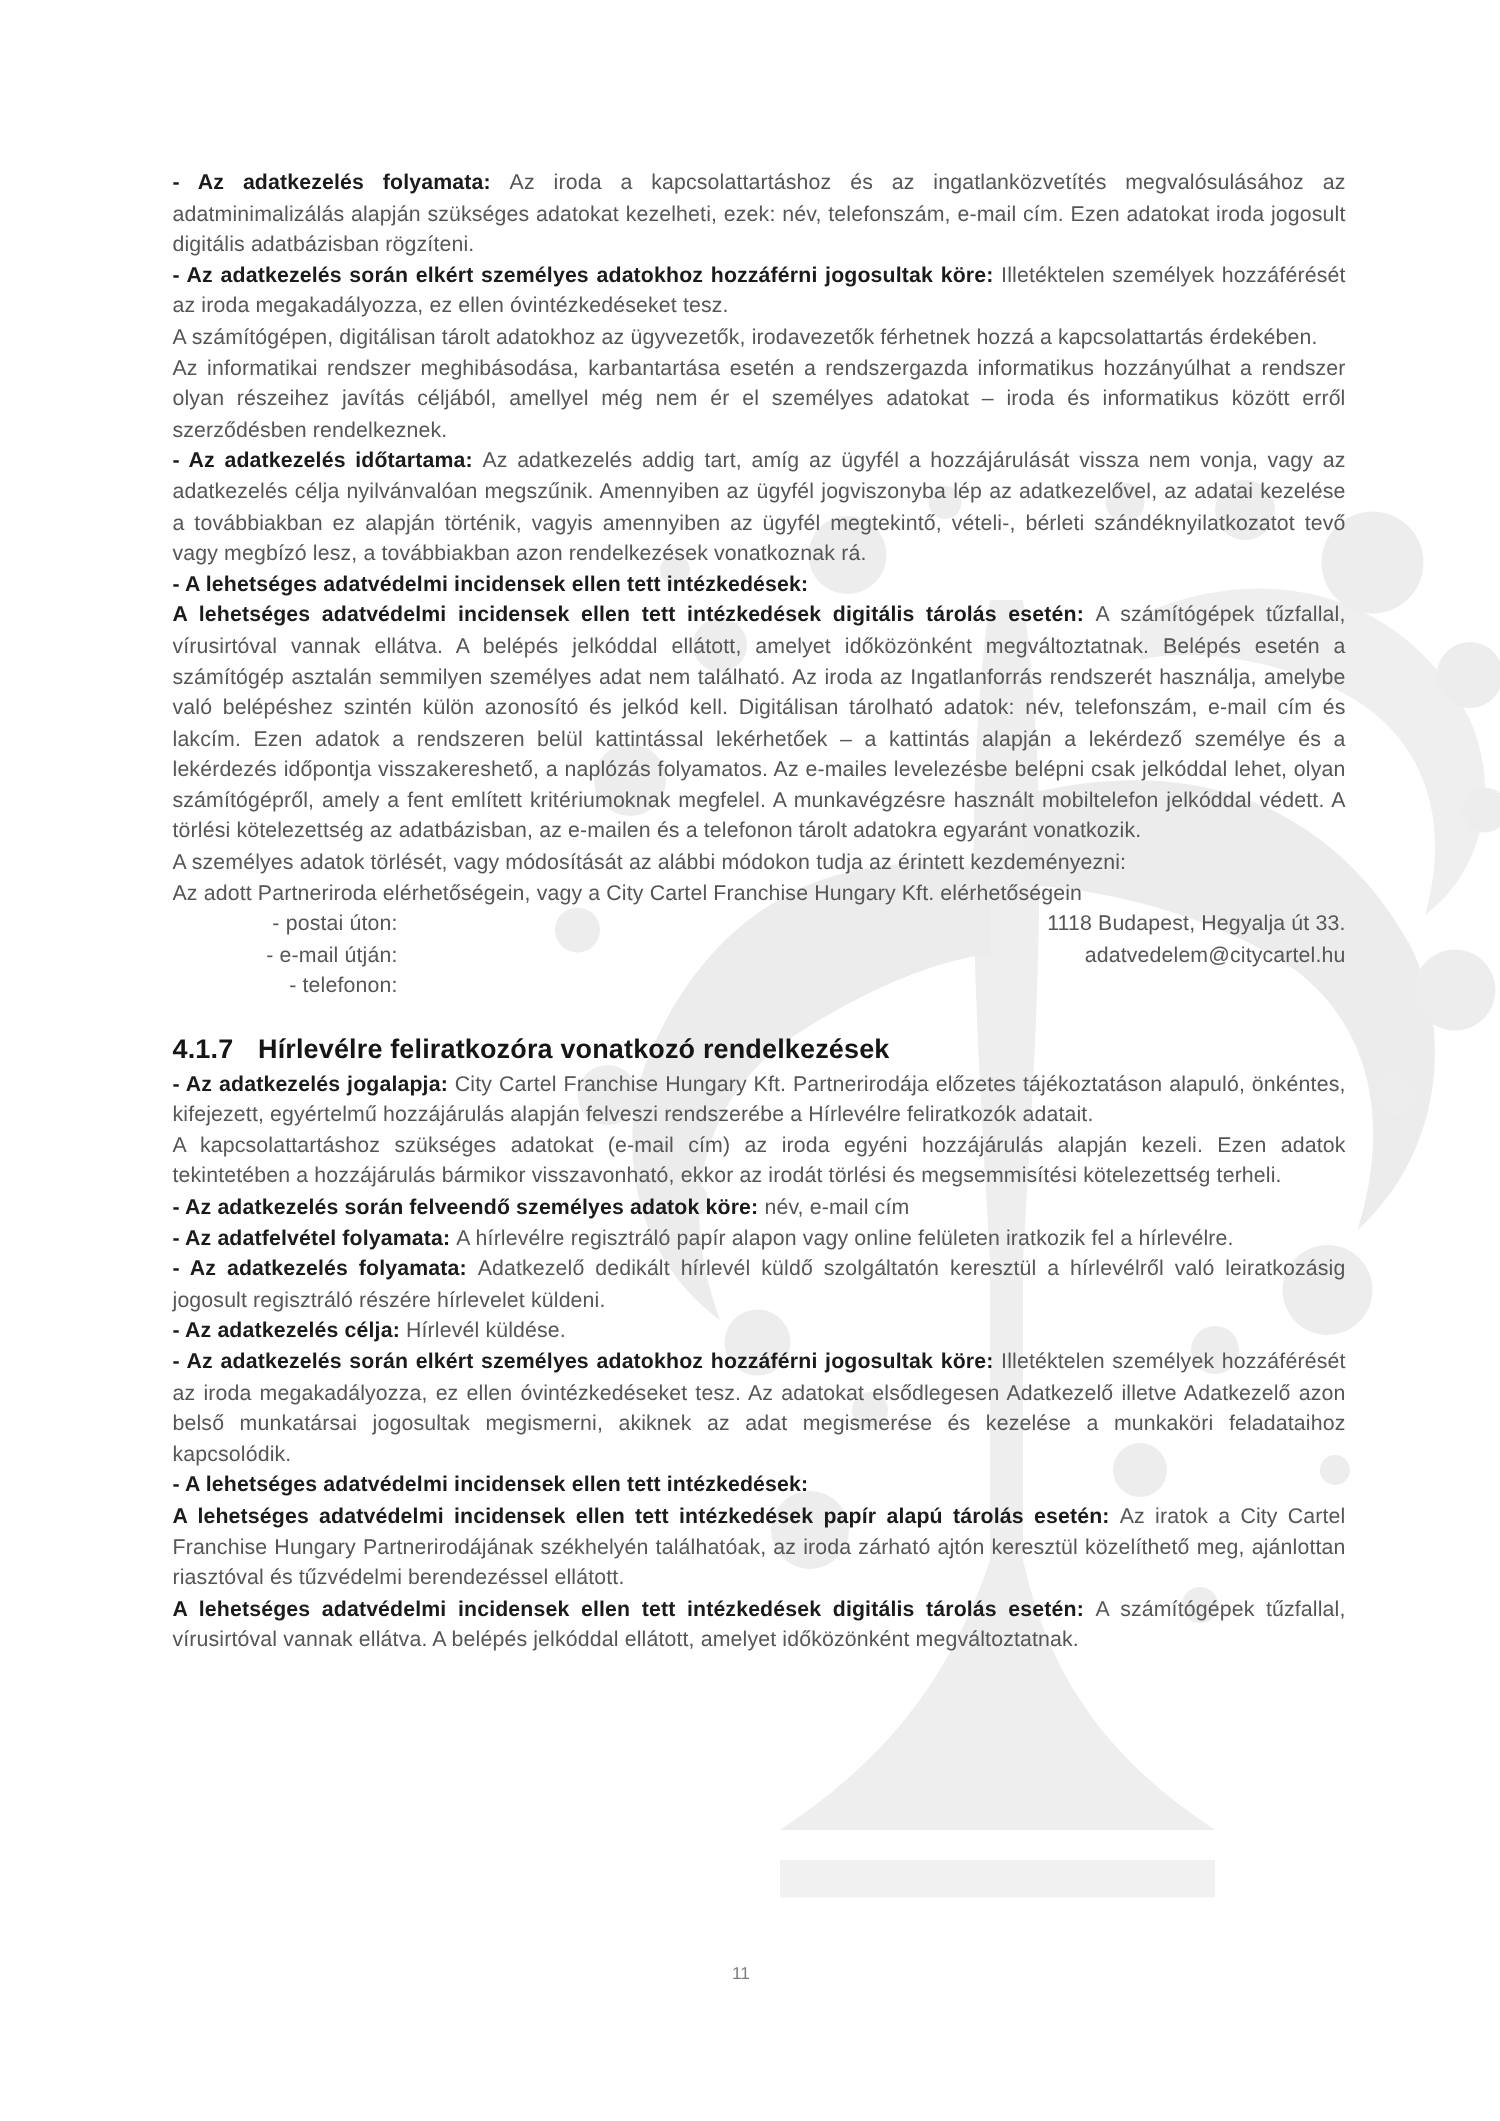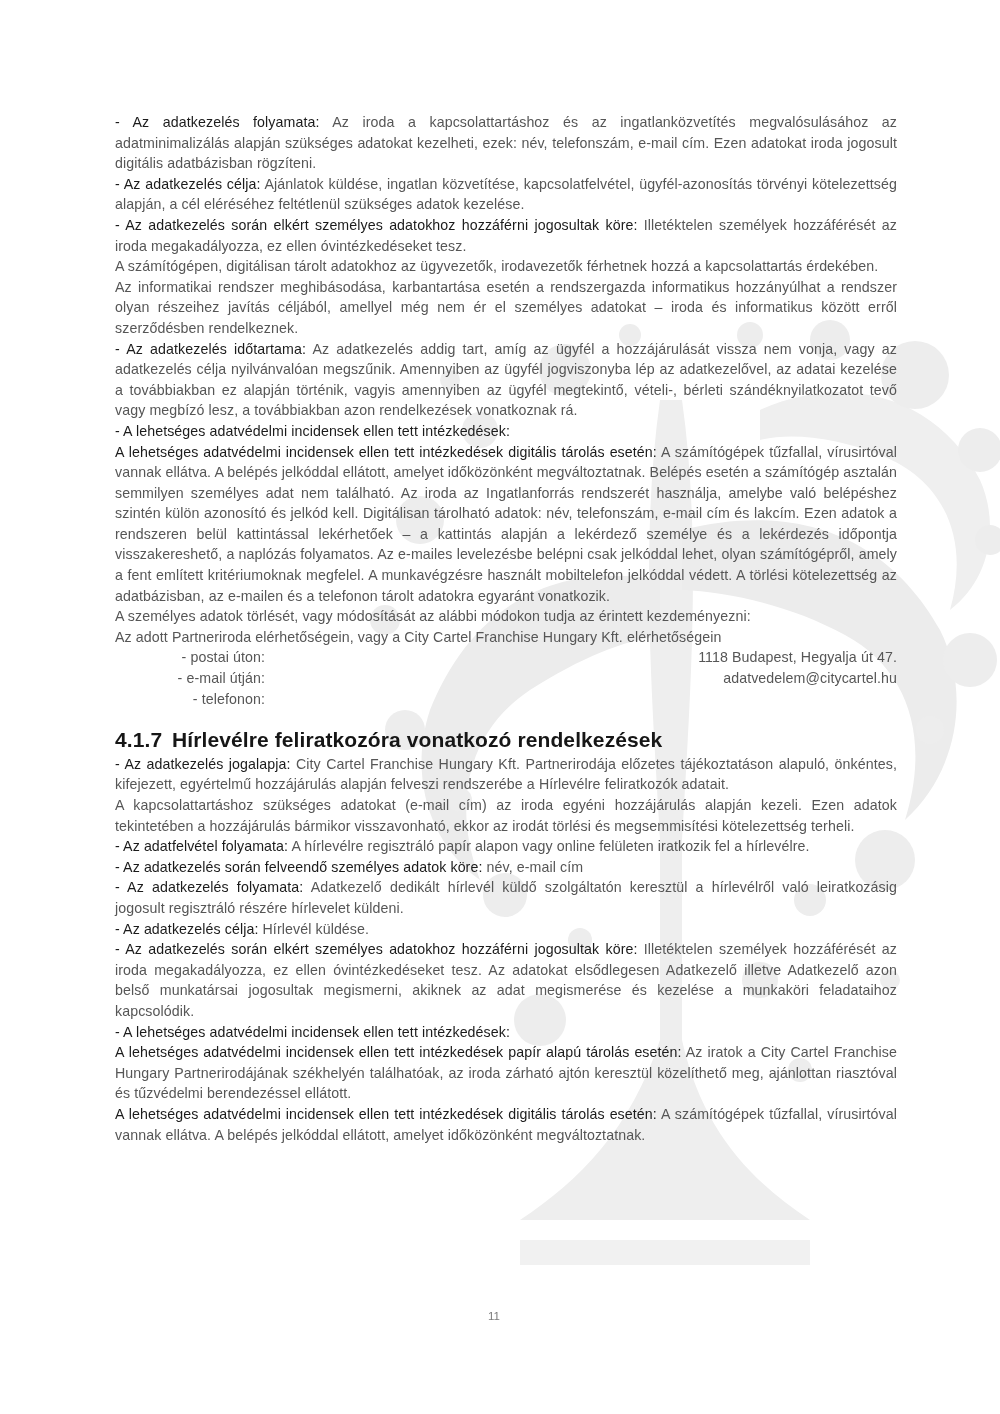--- a/index.html
+++ b/index.html
@@ -33,39 +33,39 @@
     font-size: 14.2px;
     line-height: 20.6px;
     color: #565656;
     letter-spacing: 0.1px;
   }
   .para {
     text-align: justify;
   }
   .para strong {
     color: #1b1b1b;
-    font-weight: normal;
+    font-weight: bold;
     margin-top: 48px;
   }
   .contact-row {
     display: flex;
     text-align: right;
   }
   .contact-label {
     width: 150px;
     flex: 0 0 150px;
   }
   .contact-value {
     flex: 1;
   }
   .section-heading {
     margin-top: 21px;
     margin-bottom: 3px;
     color: #161616;
-    font-size: 21px;
+    font-size: 18px;
     font-weight: bold;
     text-align: left;
   }
   .section-heading .num {
     display: inline-block;
     width: 57px;
   }
   .page-number {
     position: absolute;
     left: 0;
@@ -122,23 +122,20 @@
   </svg>
 
   <div class="content">
 
     <div>
 
     <p class="para">
         <strong>- Az adatkezelés folyamata: </strong><span>Az iroda a kapcsolattartáshoz és az ingatlanközvetítés megvalósulásához az adatminimalizálás alapján szükséges adatokat kezelheti, ezek: név, telefonszám, e-mail cím. Ezen adatokat iroda jogosult digitális adatbázisban rögzíteni.</span>
       </p>
         <p class="para">
-        <strong>- Az adatkezelés célja: </strong><span>Ajánlatok küldése, ingatlan közvetítése, kapcsolatfelvétel, ügyfél-azonosítás törvényi kötelezettség alapján, a cél eléréséhez feltétlenül szükséges adatok kezelése.</span>
-      </p>
-        <p class="para">
         <strong>- Az adatkezelés során elkért személyes adatokhoz hozzáférni jogosultak köre: </strong><span>Illetéktelen személyek hozzáférését az iroda megakadályozza, ez ellen óvintézkedéseket tesz.</span>
       </p>
         <p class="para">
         <strong></strong><span>A számítógépen, digitálisan tárolt adatokhoz az ügyvezetők, irodavezetők férhetnek hozzá a kapcsolattartás érdekében.</span>
       </p>
         <p class="para">
         <strong></strong><span>Az informatikai rendszer meghibásodása, karbantartása esetén a rendszergazda informatikus hozzányúlhat a rendszer olyan részeihez javítás céljából, amellyel még nem ér el személyes adatokat – iroda és informatikus között erről szerződésben rendelkeznek.</span>
       </p>
         <p class="para">
         <strong>- Az adatkezelés időtartama: </strong><span>Az adatkezelés addig tart, amíg az ügyfél a hozzájárulását vissza nem vonja, vagy az adatkezelés célja nyilvánvalóan megszűnik. Amennyiben az ügyfél jogviszonyba lép az adatkezelővel, az adatai kezelése a továbbiakban ez alapján történik, vagyis amennyiben az ügyfél megtekintő, vételi-, bérleti szándéknyilatkozatot tevő vagy megbízó lesz, a továbbiakban azon rendelkezések vonatkoznak rá.</span>
@@ -154,21 +151,21 @@
       </p>
         <p class="para">
         <strong></strong><span>Az adott Partneriroda elérhetőségein, vagy a City Cartel Franchise Hungary Kft. elérhetőségein</span>
       </p>
       </div>
 
     <div>
 
     <div class="contact-row">
         <span class="contact-label">- postai úton:</span>
-        <span class="contact-value">1118 Budapest, Hegyalja út 47.</span>
+        <span class="contact-value">1118 Budapest, Hegyalja út 33.</span>
       </div>
         <div class="contact-row">
         <span class="contact-label">- e-mail útján:</span>
         <span class="contact-value">adatvedelem@citycartel.hu</span>
       </div>
         <div class="contact-row">
         <span class="contact-label">- telefonon:</span>
       </div>
       </div>
 
@@ -178,26 +175,26 @@
 
     <div>
 
     <p class="para">
         <strong>- Az adatkezelés jogalapja: </strong><span>City Cartel Franchise Hungary Kft. Partnerirodája előzetes tájékoztatáson alapuló, önkéntes, kifejezett, egyértelmű hozzájárulás alapján felveszi rendszerébe a Hírlevélre feliratkozók adatait.</span>
       </p>
         <p class="para">
         <strong></strong><span>A kapcsolattartáshoz szükséges adatokat (e-mail cím) az iroda egyéni hozzájárulás alapján kezeli. Ezen adatok tekintetében a hozzájárulás bármikor visszavonható, ekkor az irodát törlési és megsemmisítési kötelezettség terheli.</span>
       </p>
         <p class="para">
+        <strong>- Az adatkezelés során felveendő személyes adatok köre: </strong><span>név, e-mail cím</span>
+      </p>
+        <p class="para">
         <strong>- Az adatfelvétel folyamata: </strong><span>A hírlevélre regisztráló papír alapon vagy online felületen iratkozik fel a hírlevélre.</span>
       </p>
         <p class="para">
-        <strong>- Az adatkezelés során felveendő személyes adatok köre: </strong><span>név, e-mail cím</span>
-      </p>
-        <p class="para">
         <strong>- Az adatkezelés folyamata: </strong><span>Adatkezelő dedikált hírlevél küldő szolgáltatón keresztül a hírlevélről való leiratkozásig jogosult regisztráló részére hírlevelet küldeni.</span>
       </p>
         <p class="para">
         <strong>- Az adatkezelés célja: </strong><span>Hírlevél küldése.</span>
       </p>
         <p class="para">
         <strong>- Az adatkezelés során elkért személyes adatokhoz hozzáférni jogosultak köre: </strong><span>Illetéktelen személyek hozzáférését az iroda megakadályozza, ez ellen óvintézkedéseket tesz. Az adatokat elsődlegesen Adatkezelő illetve Adatkezelő azon belső munkatársai jogosultak megismerni, akiknek az adat megismerése és kezelése a munkaköri feladataihoz kapcsolódik.</span>
       </p>
         <p class="para">
         <strong>- A lehetséges adatvédelmi incidensek ellen tett intézkedések:</strong><span></span>

